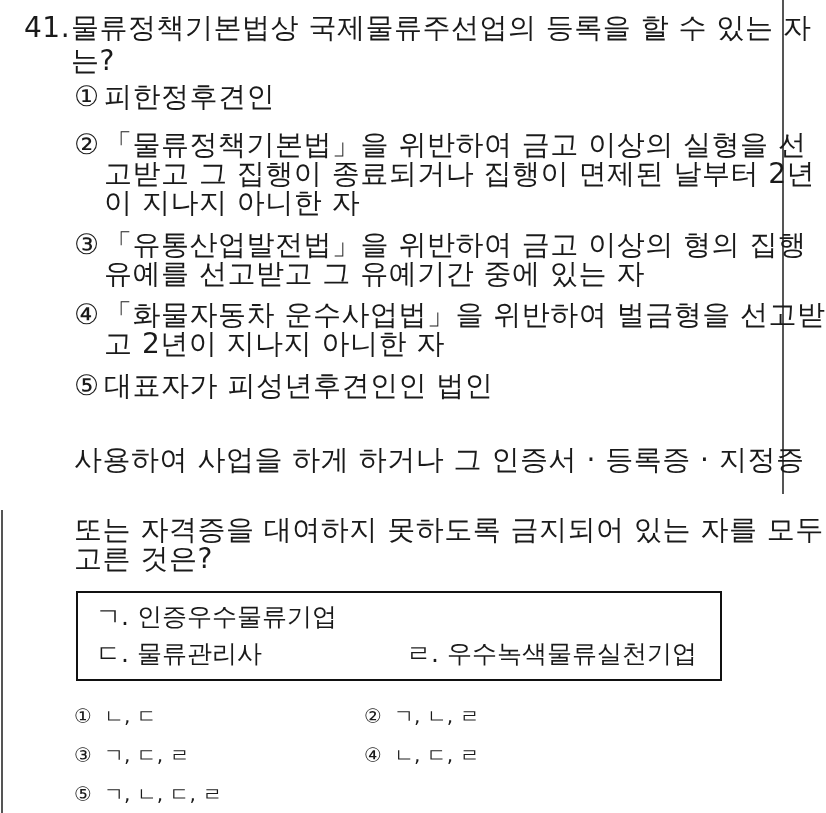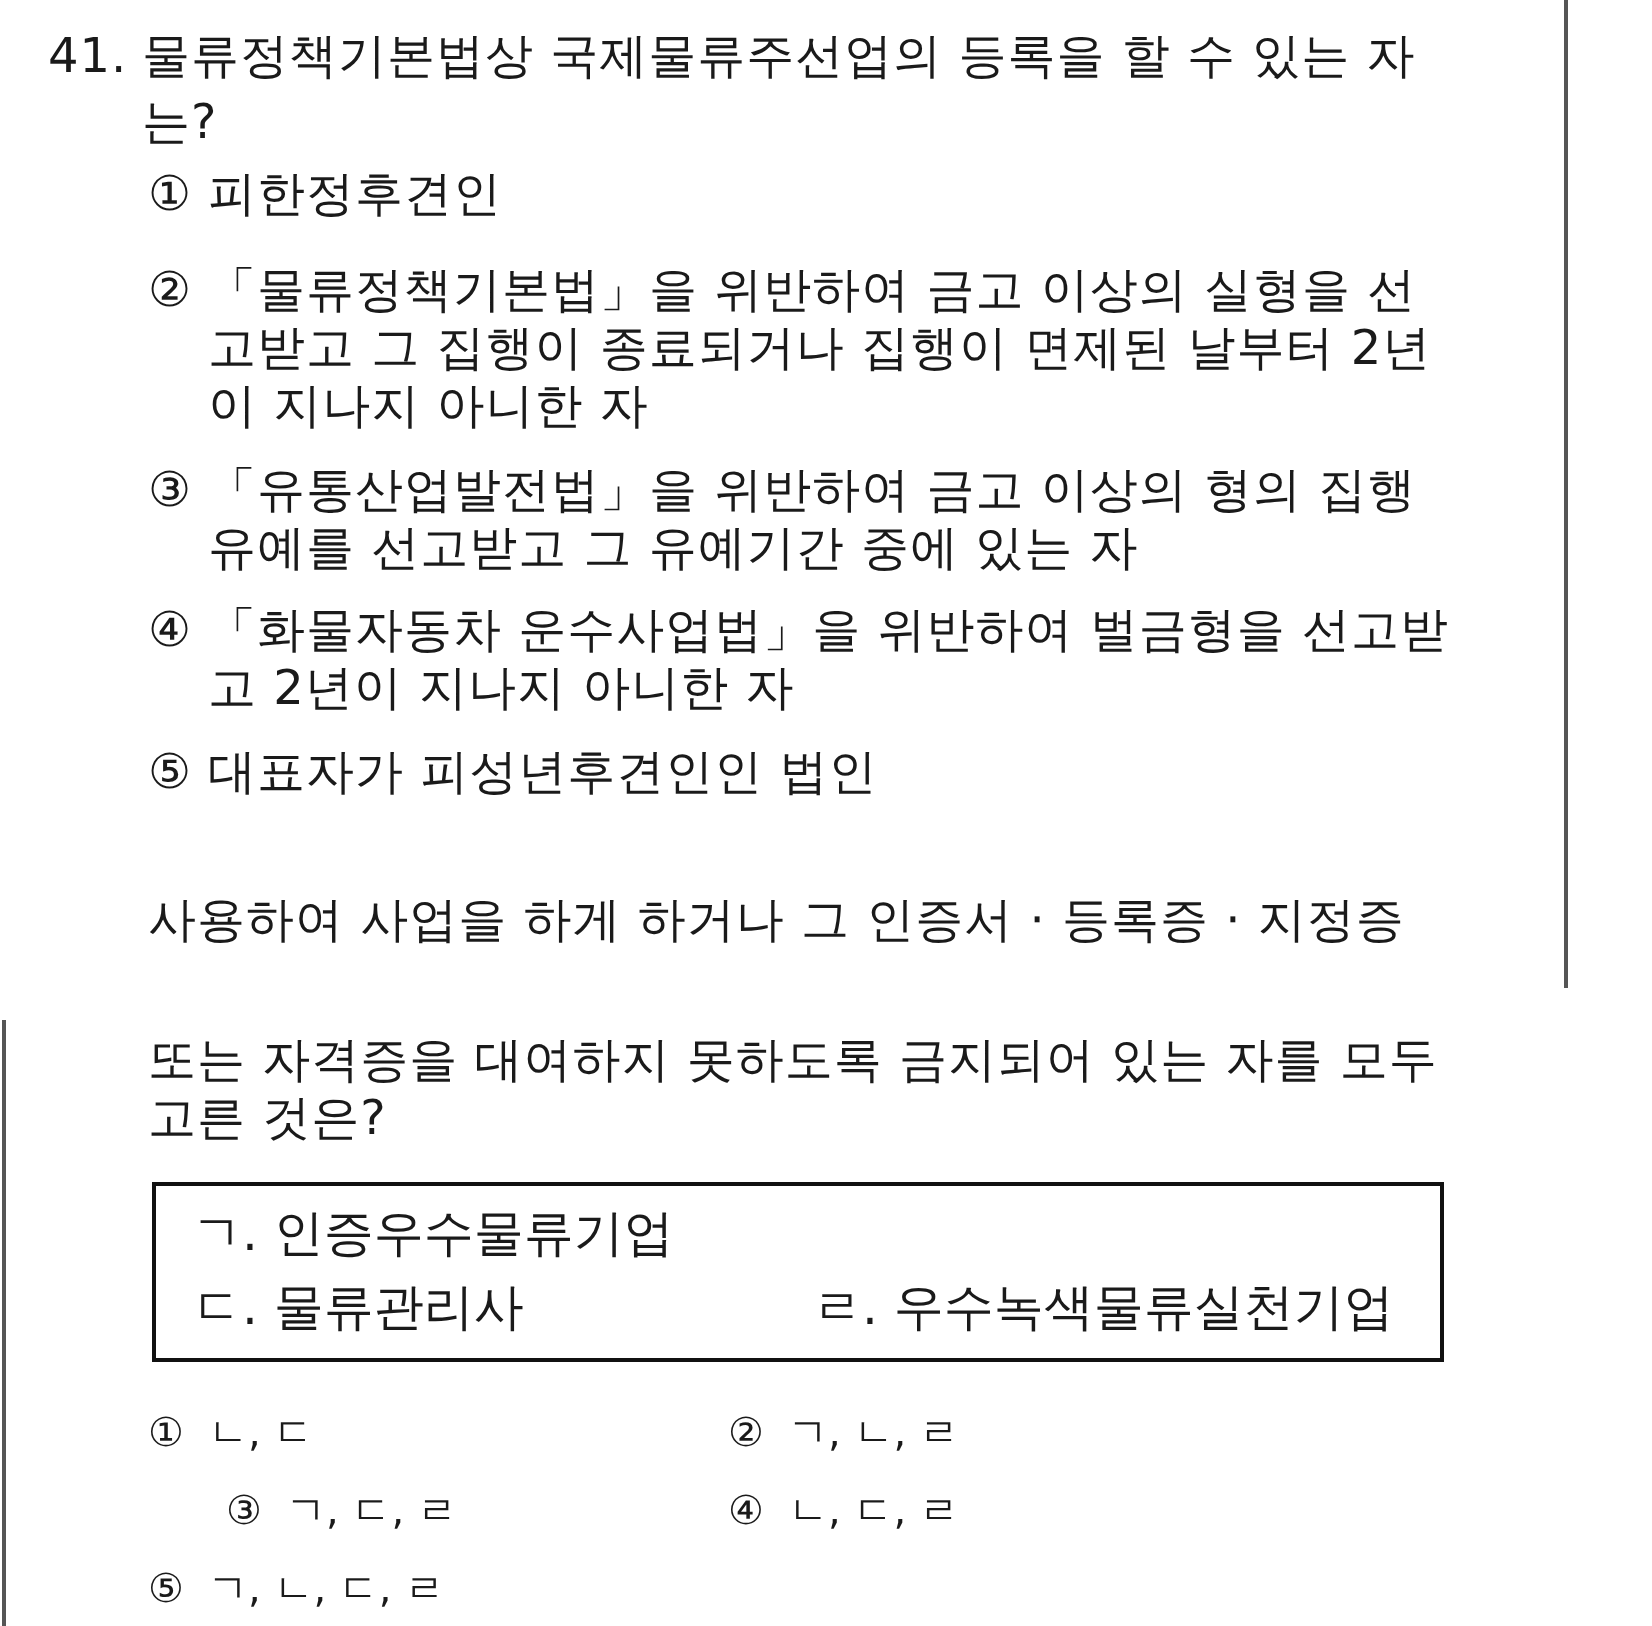--- a/index.html
+++ b/index.html
@@ -26,21 +26,21 @@
     .vline-left {
       position: absolute;
       left: 1px;
       top: 510px;
       width: 2px;
       height: 303px;
       background: #555555;
     }
     .txt {
       position: absolute;
-      font-size: 24px;
+      font-size: 28px;
       line-height: 24px;
       white-space: nowrap;
       letter-spacing: 0.5px;
     }
     .q-num {
       left: 24px;
       top: 16px;
     }
     .q-line1 {
       left: 71px;
@@ -131,21 +131,21 @@
       <span>물류관리사</span>
     </div>
   </div>
 
   <div class="ans" style="left:74px; top:704px;">
     <span class="opt-mark">①</span><span>ㄴ, ㄷ</span>
   </div>
   <div class="ans" style="left:364px; top:704px;">
     <span class="opt-mark">②</span><span>ㄱ, ㄴ, ㄹ</span>
   </div>
-  <div class="ans" style="left:74px; top:743px;margin-left:39px;">
+  <div class="ans" style="left:74px; top:743px;">
     <span class="opt-mark">③</span><span>ㄱ, ㄷ, ㄹ</span>
   </div>
   <div class="ans" style="left:364px; top:743px;">
     <span class="opt-mark">④</span><span>ㄴ, ㄷ, ㄹ</span>
   </div>
   <div class="ans" style="left:74px; top:782px;">
     <span class="opt-mark">⑤</span><span>ㄱ, ㄴ, ㄷ, ㄹ</span>
   </div>
 </div>
 

